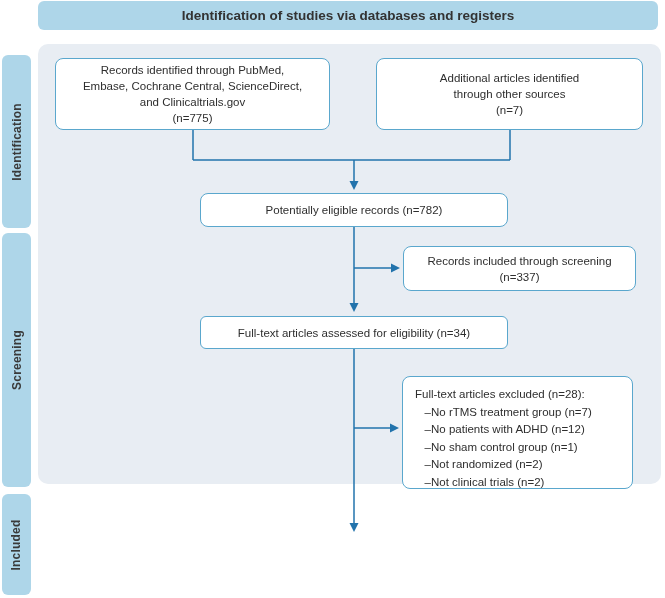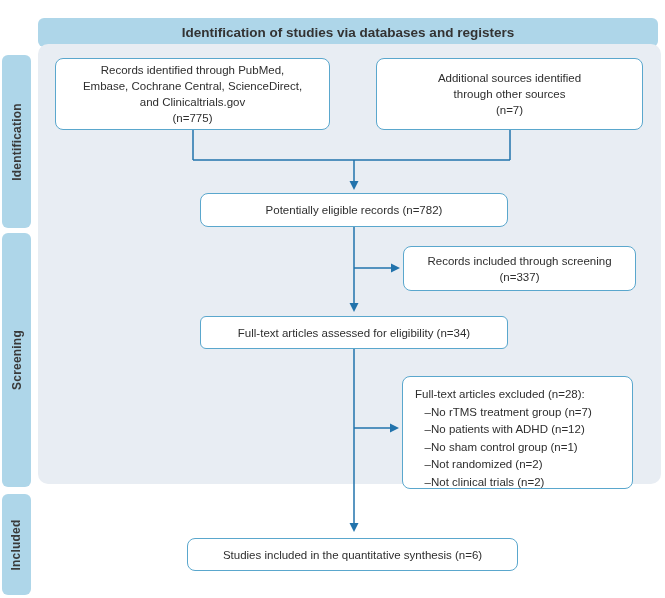--- a/index.html
+++ b/index.html
@@ -14,21 +14,21 @@
   *{margin:0;padding:0;box-sizing:border-box;}
   html,body{background:#ffffff;}
   body{font-family:"Liberation Sans", sans-serif;color:var(--text);}
   .canvas{
     position:relative;
     width:665px;height:598px;
     background:#ffffff;
     overflow:hidden;
   }
   .header-bar{
-    position:absolute;left:38px;top:18px;width:620px;height:29px;
+    position:absolute;left:38px;top:1px;width:620px;height:29px;
     background:var(--header-bg);
     border-radius:6px;
     display:flex;align-items:center;justify-content:center;
     font-weight:bold;font-size:13.5px;color:#333;
   }
   .panel{
     position:absolute;left:38px;top:44px;width:623px;height:440px;
     background:var(--panel-bg);
     border-radius:10px;
   }
@@ -113,21 +113,21 @@
     </svg>
 
     <div class="node node-databases">
       <div>Records identified through PubMed,</div>
       <div>Embase, Cochrane Central, ScienceDirect,</div>
       <div>and Clinicaltrials.gov</div>
       <div>(n=775)</div>
     </div>
 
     <div class="node node-other-sources">
-      <div>Additional sources identified</div>
+      <div>Additional articles identified</div>
       <div>through other sources</div>
       <div>(n=7)</div>
     </div>
 
     <div class="node node-eligible">
       <div>Potentially eligible records (n=782)</div>
     </div>
 
     <div class="node node-excluded-screening">
       <div>Records included through screening</div>
@@ -155,18 +155,15 @@
       <div class="bullet-row">
         <span class="dash">–</span>
         <span>Not randomized (n=2)</span>
       </div>
       <div class="bullet-row">
         <span class="dash">–</span>
         <span>Not clinical trials (n=2)</span>
       </div>
     </div>
 
-    <div class="node node-included">
-      <div>Studies included in the quantitative synthesis (n=6)</div>
-    </div>
 
   </div>
 </div>
 
 </body></html>

